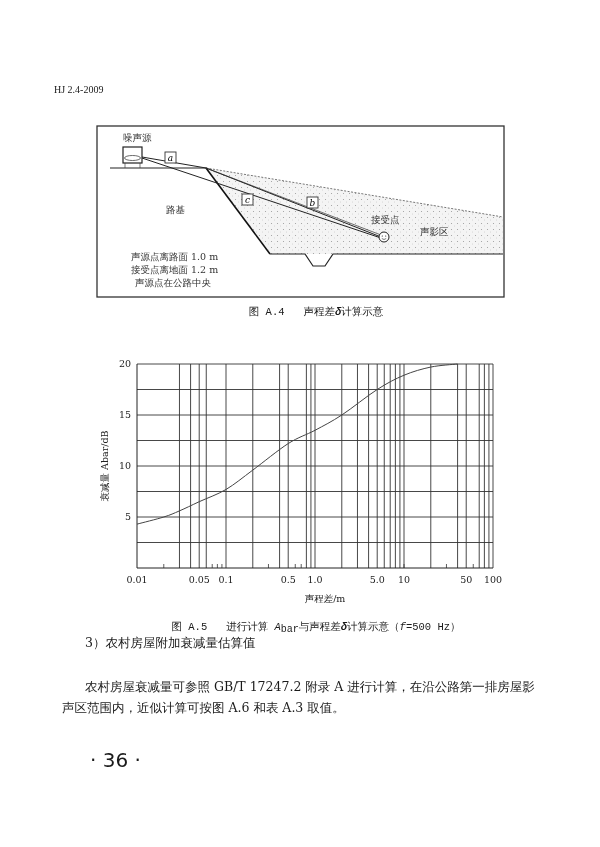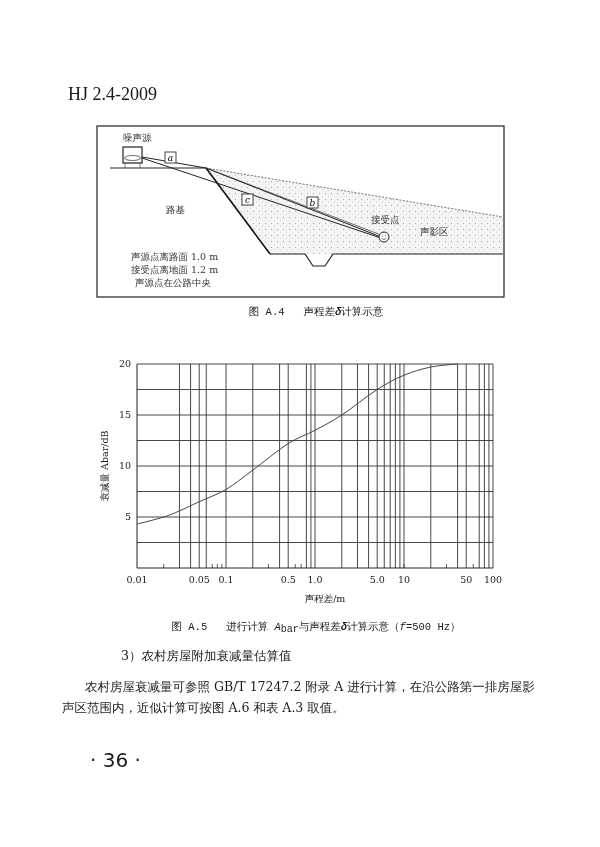--- a/index.html
+++ b/index.html
@@ -1,26 +1,26 @@
 <!DOCTYPE html>
 <html><head>
 <meta charset="utf-8">
 <style>
   html, body { margin:0; padding:0; background:#ffffff; }
   body { width:600px; height:847px; position:relative; overflow:hidden; color:#1a1a1a;
          font-family:"DejaVu Serif","Liberation Serif", serif; }
   .abs { position:absolute; }
-  .header { left:68px; top:84px; font-size:18px; font-family:"Liberation Serif", serif; }
+  .header { left:54px; top:84px; font-size:10px; font-family:"Liberation Serif", serif; }
   .fig-caption { font-family:Liberation Mono, monospace; font-size:10.5px; white-space:nowrap;margin-left:16px; }
   .cap4 { left:0; width:600px; top:305px; text-align:center; }
   .cap5 { left:0; width:600px; top:620px; text-align:center; }
   .cap5 .sub { font-size:10px; vertical-align:-2px; }
   .cap5 .it, .cap4 .it { font-style:italic; font-weight:bold; }
   .para { font-size:12.5px; line-height:21px; font-family:"DejaVu Serif","Liberation Serif", serif; }
-  .p1 { left:85px; top:645px;margin-left:36px; }
+  .p1 { left:85px; top:632px; }
   .p2 { left:85px; top:676px; width:460px; }
   .p3 { left:62px; top:697px; }
   .pageno { left:90px; top:748px; font-size:20px; font-family:"DejaVu Sans","Liberation Sans", sans-serif; }
   svg text { font-family:"DejaVu Serif","Liberation Serif", serif; }
 </style>
 </head>
 <body>
 
 <div class="abs header">HJ 2.4-2009</div>
 

